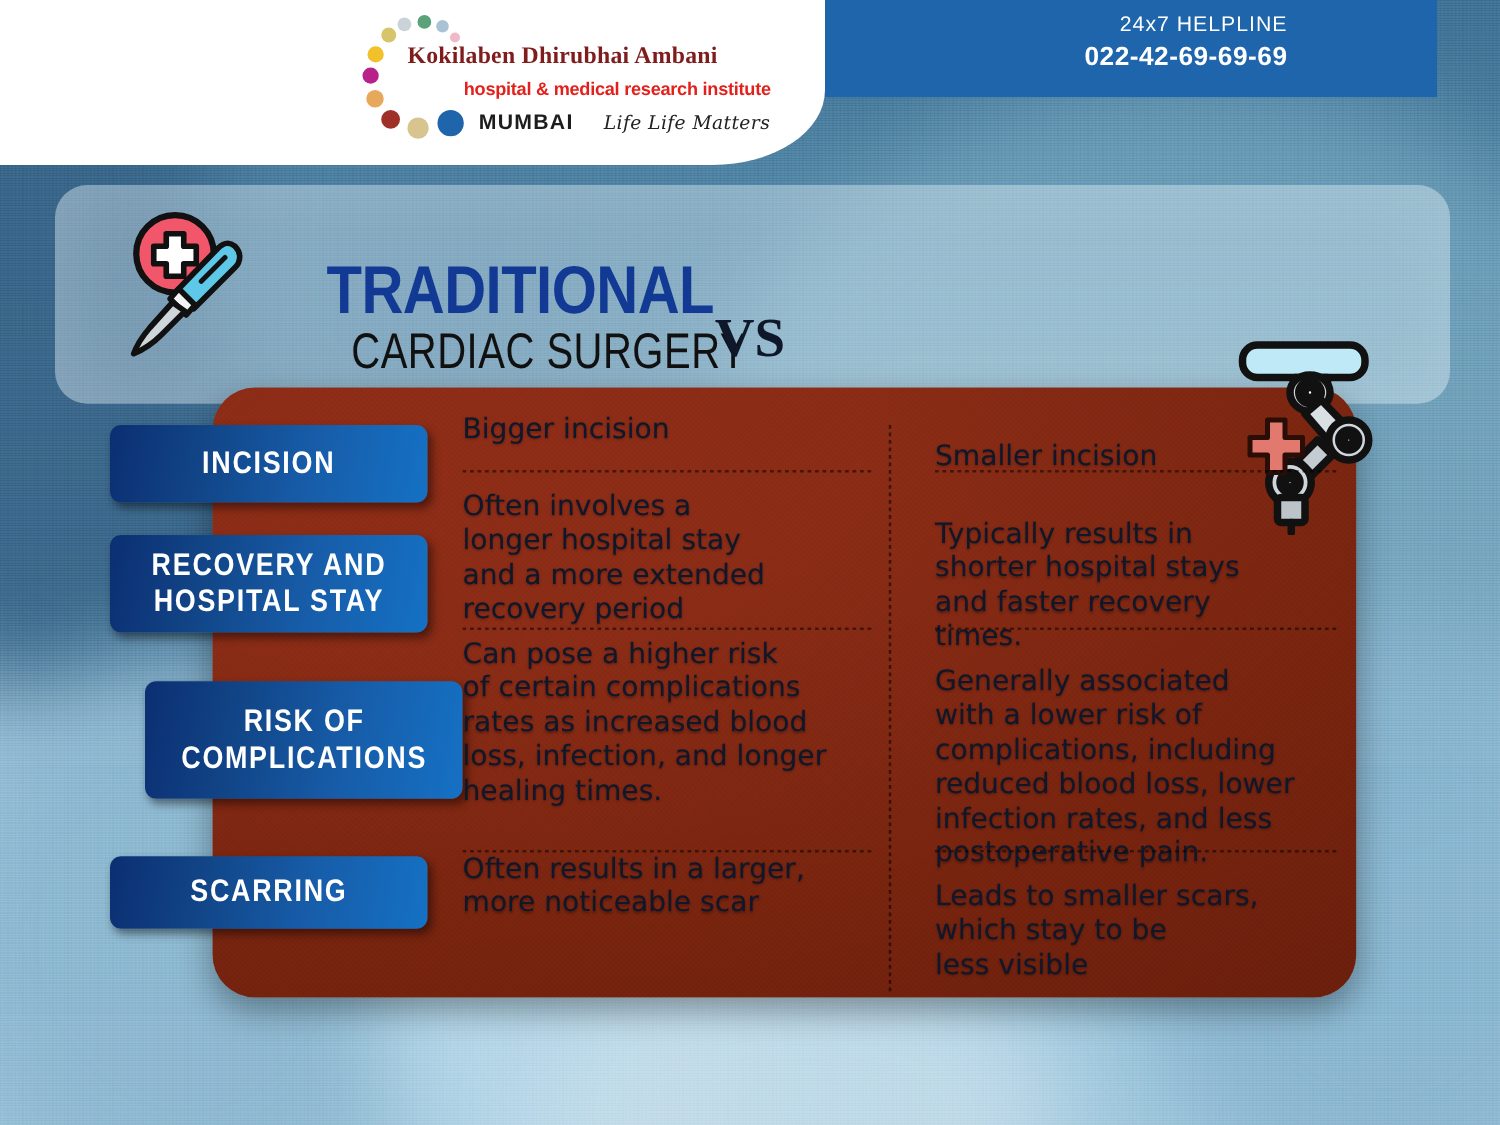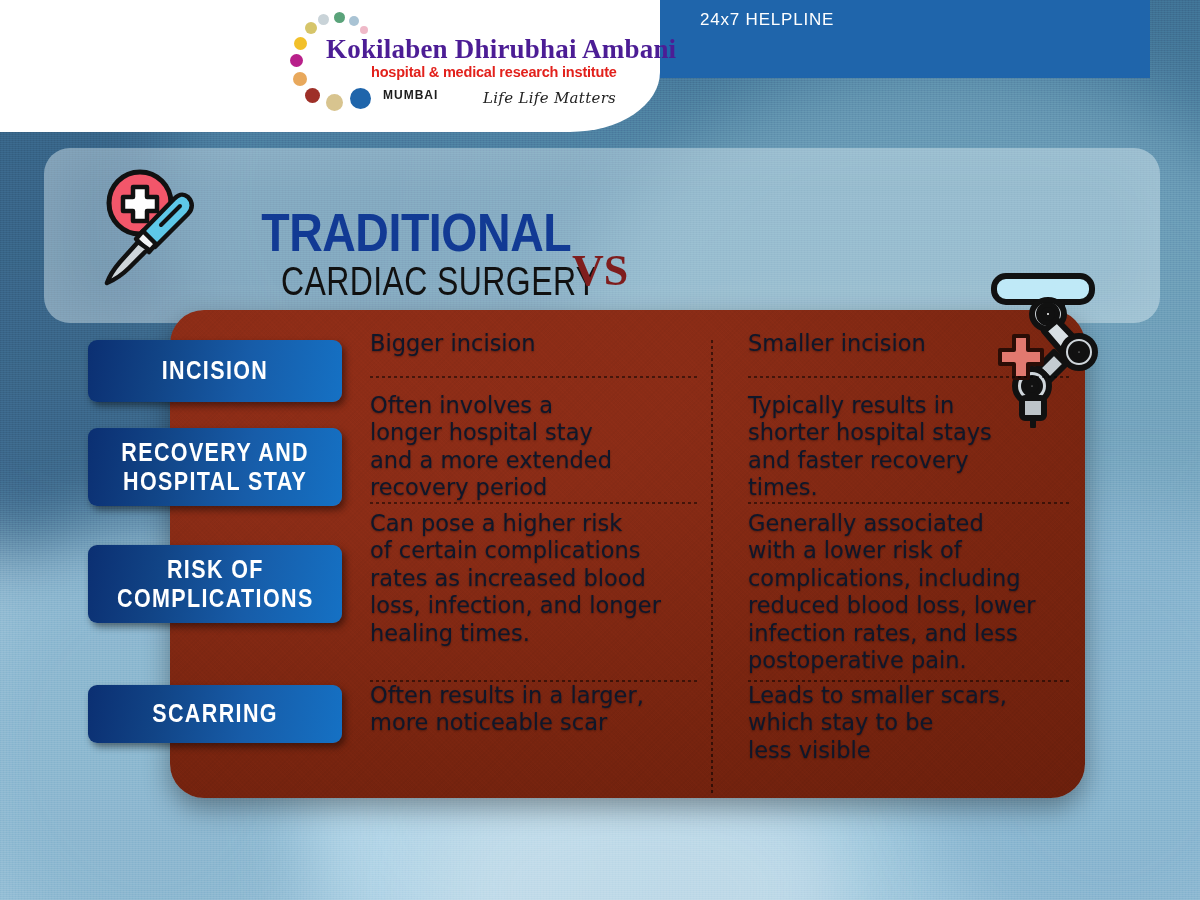--- a/index.html
+++ b/index.html
@@ -36,43 +36,43 @@
   .hdr{position:absolute;left:0;top:0;width:1200px;height:140px;}
   .hdr-white2{position:absolute;left:0;top:-40px;width:660px;height:172px;background:#fff;
      border-bottom-right-radius:90px 60px;}
   .hdr-blue{position:absolute;left:520px;top:0;width:630px;height:78px;background:#1f65ab;
      clip-path:polygon(15% 0, 100% 0, 100% 100%, 5% 100%);}
 
   .logo{position:absolute;left:288px;top:12px;width:350px;height:100px;}
   .logo-dots{position:absolute;left:0;top:0;width:90px;height:92px;}
   .ldot{position:absolute;border-radius:50%;}
   .logo-name{position:absolute;left:38px;top:22px;width:300px;
-      font-family:"Liberation Serif", serif;font-weight:700;font-size:27px;color:#4c1d95;
+      font-family:"Liberation Serif", serif;font-weight:700;font-size:19px;color:#7f1d1d;
       letter-spacing:.2px;white-space:nowrap;}
   .logo-sub{position:absolute;left:83px;top:52px;width:260px;
       font-family:"Liberation Sans", sans-serif;font-weight:700;font-size:14.5px;color:#e2211c;
       letter-spacing:-.2px;white-space:nowrap;}
-  .logo-city{position:absolute;left:95px;top:76px;font-weight:700;font-size:12px;color:#1d1d1d;
+  .logo-city{position:absolute;left:95px;top:76px;font-weight:700;font-size:17px;color:#1d1d1d;
       letter-spacing:1px;}
   .logo-tag{position:absolute;left:195px;top:77px;font-family:"DejaVu Serif", serif;
       font-style:italic;font-size:15px;color:#222;letter-spacing:.3px;}
 
-  .help{position:absolute;left:700px;top:10px;width:330px;text-align:left;color:#fff;}
+  .help{position:absolute;left:700px;top:10px;width:330px;text-align:right;color:#fff;}
   .help-l1{font-size:17px;letter-spacing:.8px;font-weight:400;}
   .help-l2{font-size:21px;font-weight:700;letter-spacing:.4px;margin-top:4px;}
 
   
   .banner{position:absolute;left:44px;top:148px;width:1116px;height:175px;
      background:rgba(226,242,246,.38);border-radius:26px;
      box-shadow:inset 0 0 60px rgba(255,255,255,.12);}
   .scalpel{position:absolute;left:92px;top:163px;width:116px;height:130px;}
   .titles{position:absolute;left:215px;top:160px;width:930px;height:130px;margin-top:47px;}
   .t-left{position:absolute;left:0;top:0;width:330px;text-align:right;}
   .t-vs{position:absolute;left:345px;top:38px;width:80px;text-align:center;
-     font-family:"Liberation Serif", serif;font-weight:700;font-size:44px;color:#7f1d1d;}
+     font-family:"Liberation Serif", serif;font-weight:700;font-size:44px;color:#0f172a;}
   .t-right{position:absolute;left:420px;top:0;width:510px;text-align:left;}
   .t-main{font-family:"Liberation Sans Narrow","Liberation Sans",sans-serif;
      font-weight:700;font-size:54px;line-height:.96;color:#123a94;
      letter-spacing:-.5px;transform:scaleX(.86);white-space:nowrap;}
   .t-left .t-main{transform-origin:right center;}
   .t-right .t-main{transform-origin:left center;}
   .t-sub{font-family:"Liberation Sans Narrow","Liberation Sans",sans-serif;
      font-weight:400;font-size:40px;line-height:1.02;color:#111;margin-top:2px;
      letter-spacing:.5px;transform:scaleX(.80);white-space:nowrap;}
   .t-left .t-sub{transform-origin:right center;}
@@ -103,21 +103,21 @@
      font-weight:700;font-size:25px;letter-spacing:1.6px;line-height:1.18;}
   .lbl span{transform:scaleX(.86);display:block;}
 
   
   .rows{position:absolute;left:370px;top:330px;width:700px;}
   .row{position:relative;}
   .cell{position:absolute;color:#0f172a;font-size:22.5px;line-height:1.22;
      font-family:"DejaVu Sans","Liberation Sans",sans-serif;font-weight:400;
      text-shadow:0 1px 2px rgba(0,0,0,.35);white-space:pre-line;}
   .cell.l{left:0;width:352px;}
-  .cell.r{left:378px;width:330px;}
+  .cell.r{left:378px;width:330px;margin-top:22px;}
 
   
   .robot{position:absolute;left:962px;top:268px;width:150px;height:160px;}
   .redcross{position:absolute;left:994px;top:330px;width:54px;height:54px;}
 </style>
 </head>
 <body>
 
 <div id="stage">
 
@@ -152,20 +152,21 @@
           <div class="ldot" style="left: 62px; top: 76px; width: 21px; height: 21px; background: rgb(31, 101, 171);"></div>
         </div>
       <div class="logo-name">Kokilaben Dhirubhai Ambani</div>
       <div class="logo-sub">hospital &amp; medical research institute</div>
       <div class="logo-city">MUMBAI</div>
       <div class="logo-tag">Life Life Matters</div>
     </div>
 
     <div class="help">
       <div class="help-l1">24x7 HELPLINE</div>
+      <div class="help-l2">022-42-69-69-69</div>
     </div>
   </div>
 
   <div class="banner"></div>
 
   <svg class="scalpel" viewBox="0 0 116 130">
     <circle cx="48" cy="40" r="31" fill="#f2566a" stroke="#111" stroke-width="5"></circle>
     <path d="M41 24h14v10h10v14H55v10H41V48H31V34h10z" fill="#fff" stroke="#111" stroke-width="4.5" stroke-linejoin="round"></path>
     <g stroke="#111" stroke-width="4.5" stroke-linejoin="round">
       <path d="M96 34c5 5 5 12 0 17L63 84l-14-14 33-34c5-5 9-6 14-2z" fill="#5ec8e8"></path>
@@ -211,21 +212,21 @@
     <path d="M20 6h14v14h14v14H34v14H20V34H6V20h14z" fill="#e2796f" stroke="#2a0d06" stroke-width="4" stroke-linejoin="round"></path>
   </svg>
 
   <div class="labels" id="labels">
       <div class="lbl" style="top: 0px; height: 62px;">
         <span>INCISION</span>
       </div>
       <div class="lbl" style="top: 88px; height: 78px;">
         <span>RECOVERY AND<br>HOSPITAL STAY</span>
       </div>
-      <div class="lbl" style="top: 205px; height: 78px;">
+      <div class="lbl" style="top: 205px; height: 94px; margin-left: 28px;">
         <span>RISK OF<br>COMPLICATIONS</span>
       </div>
       <div class="lbl" style="top: 345px; height: 58px;">
         <span>SCARRING</span>
       </div>
     </div>
   <div class="rows" id="rows">
       <div class="row" style="position: absolute; left: 0px; top: 0px; width: 700px;">
         <div class="cell l">Bigger incision</div>
         <div class="cell r">Smaller incision</div>

